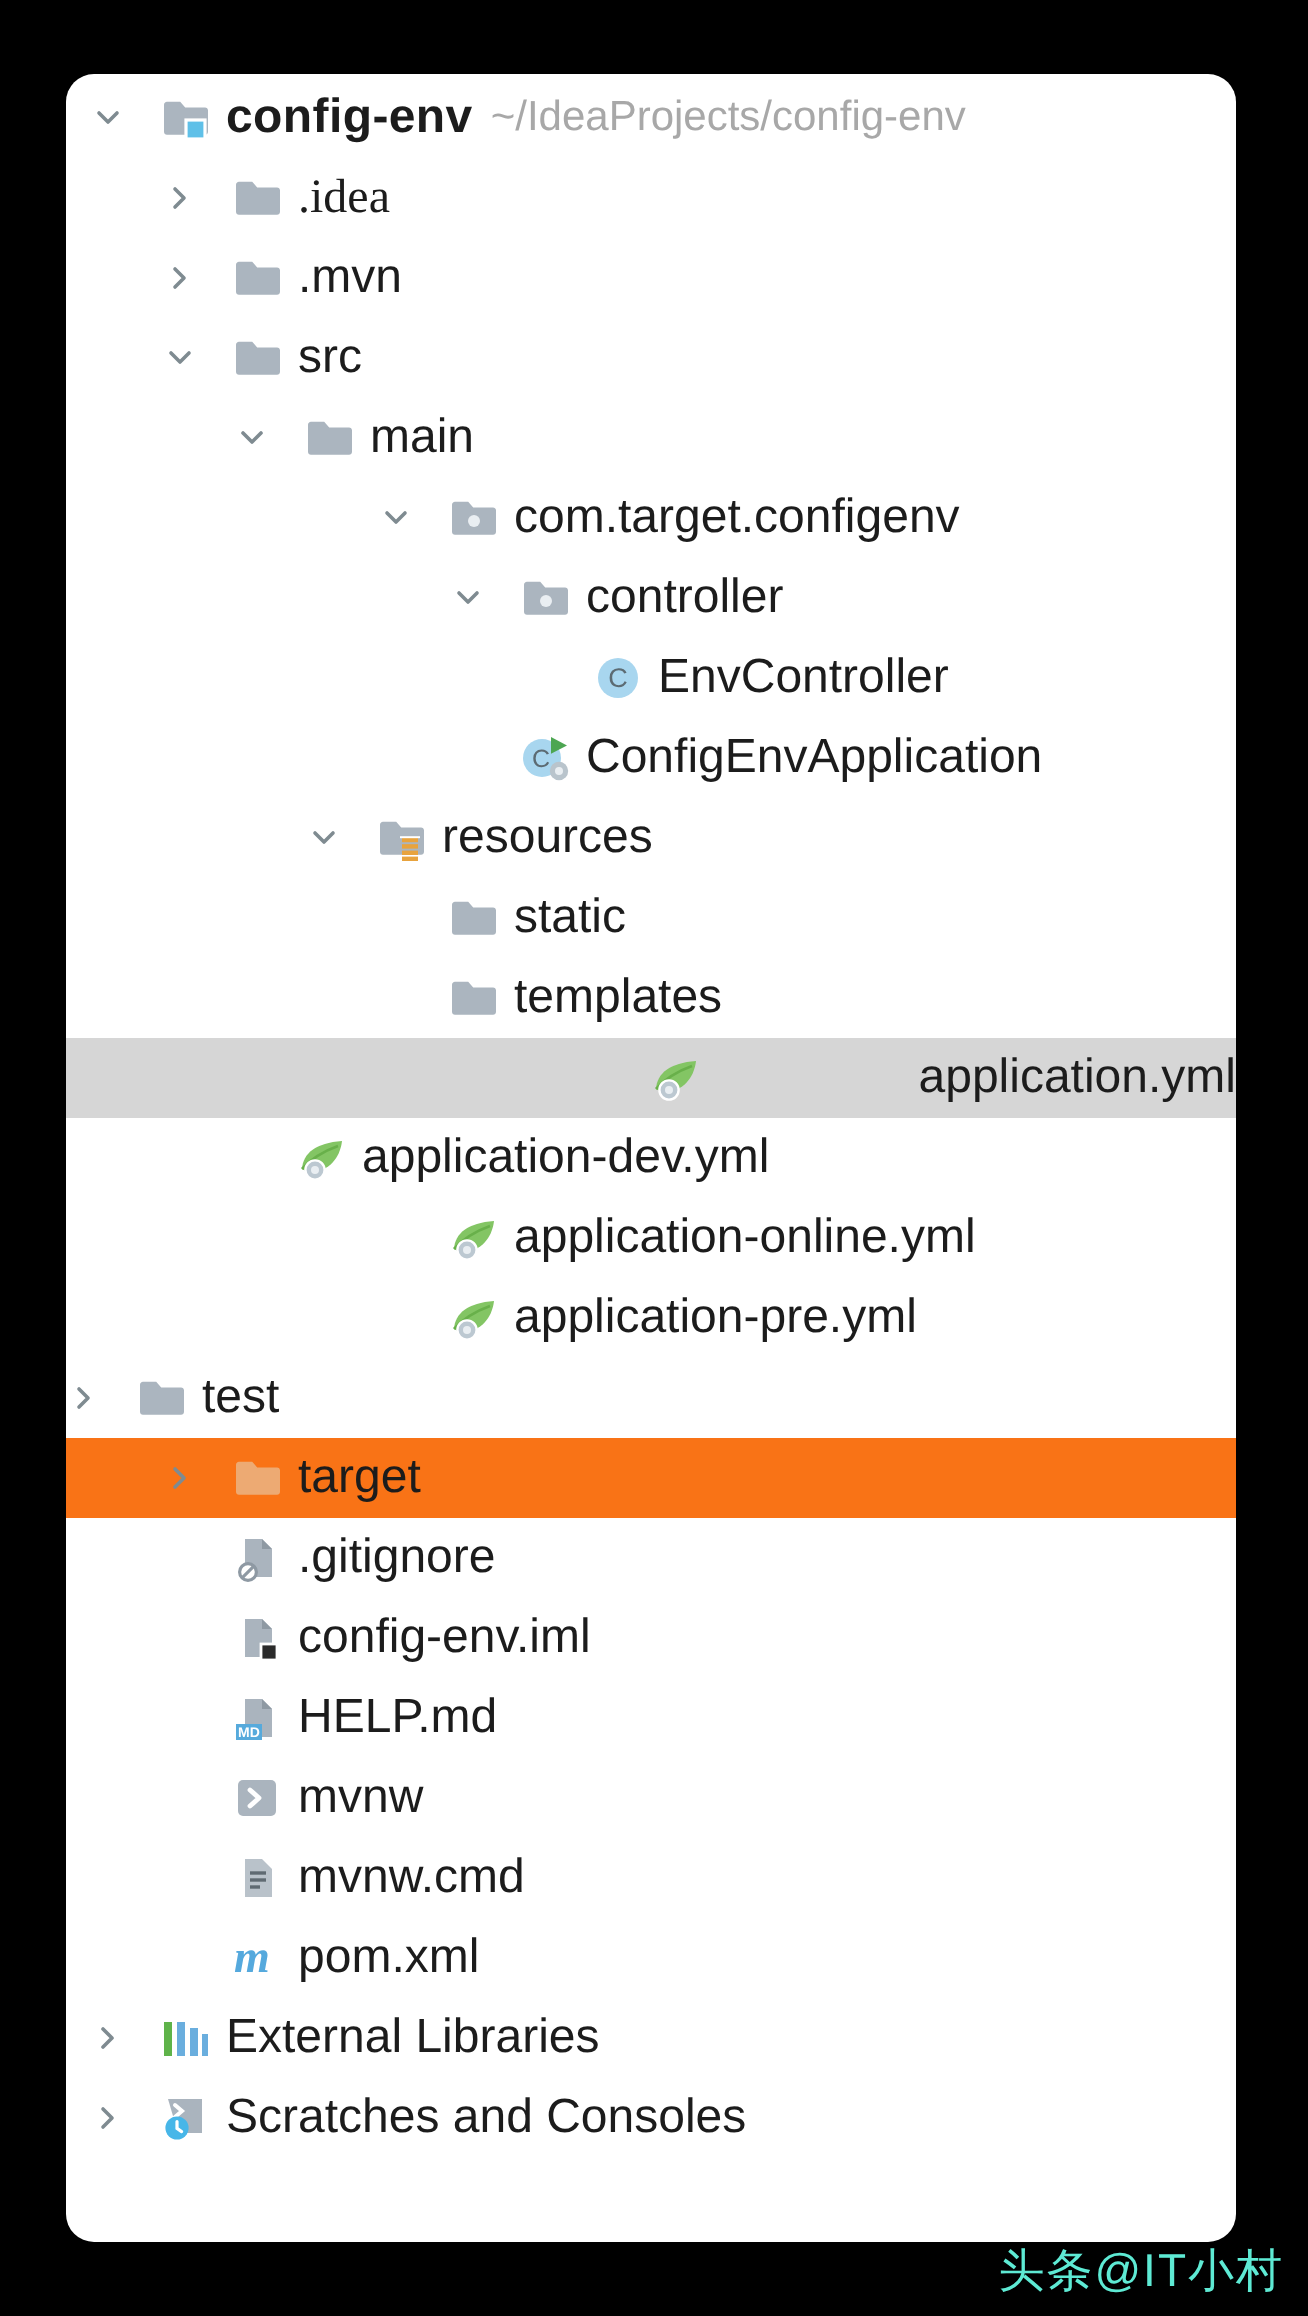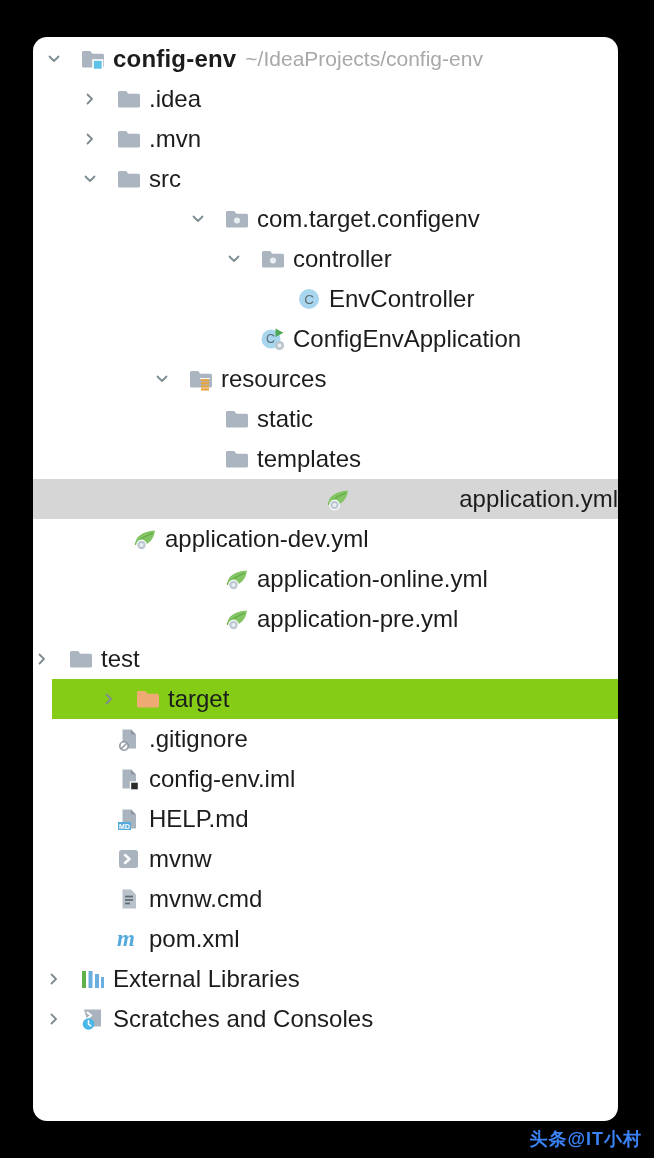--- a/index.html
+++ b/index.html
@@ -11,35 +11,35 @@
   }
   .panel {
     position:absolute; left:33px; top:37px; width:585px; height:1084px;
     background:#fff; border-radius:14px; overflow:hidden; padding-top:2px;
   }
   .row {
     display:flex; align-items:center; height:40px; width:100%;
     white-space:nowrap; cursor:default;
   }
   .row.selected { background:#d6d6d6; }
-  .row.excluded { background:#84cc16;margin-left:19px; }
+  .row.excluded { background:#f97316; }
   .chevron {
     width:35px; height:24px; flex:none;
     display:flex; align-items:center; justify-content:flex-start;
   }
   .icon {
     width:26px; height:24px; flex:none; margin-right:7px;
     display:flex; align-items:center; justify-content:center;
   }
   .label { font-size:24px; color:#1c1c1c; }
   .label.bold { font-weight:bold; letter-spacing:.2px; }
   .path { font-size:21px; color:#a8a8a8; margin-left:9px; }
   .watermark {
     position:absolute; right:12px; bottom:7px;
-    color:#3b82f6; font-size:18px; font-weight:700; letter-spacing:1px;
+    color:#5eead4; font-size:23px; font-weight:400; letter-spacing:1px;
   }
 </style>
 </head>
 <body>
 
 <div class="panel">
   <div id="tree">
       <div class="row" style="padding-left: 12px;">
     <span class="chevron">
           <svg width="18" height="18" viewBox="0 0 18 18">
@@ -48,21 +48,21 @@
         </span>
     <span class="icon">
           <svg width="26" height="24" viewBox="0 0 26 24">
             <path d="M2 5.4c0-.8.65-1.5 1.5-1.5h6.6l2.5 2.8h9.9c.85 0 1.5.65 1.5 1.5v10.7c0 .85-.65 1.5-1.5 1.5H3.5c-.85 0-1.5-.65-1.5-1.5V5.4z" fill="#abb5bf"></path>
             <rect x="13" y="13" width="9.5" height="9.5" fill="#5fc0e8" stroke="#fff" stroke-width="1.6"></rect>
           </svg>
         </span>
     <span class="label bold">config-env</span>
   <span class="path">~/IdeaProjects/config-env</span>
       </div>
-      <div class="row" style="padding-left: 48px;">
+      <div class="row" style="padding-left: 48px; font-family: Liberation Serif, serif;">
     <span class="chevron">
           <svg width="18" height="18" viewBox="0 0 18 18">
             <path d="M6.5 4.5L11 9l-4.5 4.5" stroke="#7f8b91" stroke-width="1.8" fill="none" stroke-linecap="round" stroke-linejoin="round"></path>
           </svg>
         </span>
     <span class="icon">
           <svg width="26" height="24" viewBox="0 0 26 24">
             <path d="M2 5.4c0-.8.65-1.5 1.5-1.5h6.6l2.5 2.8h9.9c.85 0 1.5.65 1.5 1.5v10.7c0 .85-.65 1.5-1.5 1.5H3.5c-.85 0-1.5-.65-1.5-1.5V5.4z" fill="#abb5bf"></path>
           </svg>
         </span>
@@ -86,20 +86,33 @@
           <svg width="18" height="18" viewBox="0 0 18 18">
             <path d="M4.5 6.5L9 11l4.5-4.5" stroke="#7f8b91" stroke-width="1.8" fill="none" stroke-linecap="round" stroke-linejoin="round"></path>
           </svg>
         </span>
     <span class="icon">
           <svg width="26" height="24" viewBox="0 0 26 24">
             <path d="M2 5.4c0-.8.65-1.5 1.5-1.5h6.6l2.5 2.8h9.9c.85 0 1.5.65 1.5 1.5v10.7c0 .85-.65 1.5-1.5 1.5H3.5c-.85 0-1.5-.65-1.5-1.5V5.4z" fill="#abb5bf"></path>
           </svg>
         </span>
     <span class="label">src</span>
+  </div>
+      <div class="row" style="padding-left: 84px;">
+    <span class="chevron">
+          <svg width="18" height="18" viewBox="0 0 18 18">
+            <path d="M4.5 6.5L9 11l4.5-4.5" stroke="#7f8b91" stroke-width="1.8" fill="none" stroke-linecap="round" stroke-linejoin="round"></path>
+          </svg>
+        </span>
+    <span class="icon">
+          <svg width="26" height="24" viewBox="0 0 26 24">
+            <path d="M2 5.4c0-.8.65-1.5 1.5-1.5h6.6l2.5 2.8h9.9c.85 0 1.5.65 1.5 1.5v10.7c0 .85-.65 1.5-1.5 1.5H3.5c-.85 0-1.5-.65-1.5-1.5V5.4z" fill="#abb5bf"></path>
+          </svg>
+        </span>
+    <span class="label">main</span>
   </div>
       <div class="row" style="padding-left: 156px;">
     <span class="chevron">
           <svg width="18" height="18" viewBox="0 0 18 18">
             <path d="M4.5 6.5L9 11l4.5-4.5" stroke="#7f8b91" stroke-width="1.8" fill="none" stroke-linecap="round" stroke-linejoin="round"></path>
           </svg>
         </span>
     <span class="icon">
           <svg width="26" height="24" viewBox="0 0 26 24">
             <path d="M2 5.4c0-.8.65-1.5 1.5-1.5h6.6l2.5 2.8h9.9c.85 0 1.5.65 1.5 1.5v10.7c0 .85-.65 1.5-1.5 1.5H3.5c-.85 0-1.5-.65-1.5-1.5V5.4z" fill="#abb5bf"></path>
@@ -190,21 +203,21 @@
     <span class="icon">
           <svg width="26" height="24" viewBox="0 0 26 24">
             <path d="M3 17.5C3.5 9.5 10 4.5 23 3.5c-1 8.5-6.5 15-15 15.5-1.8.1-3.5-.5-5-1.5z" fill="#83c564"></path>
             <path d="M3 17.5C8 12 14 8.5 21 6" stroke="#68b04a" stroke-width="1.4" fill="none"></path>
             <circle cx="9.5" cy="18" r="4.8" fill="#bcc8d1" stroke="#fff" stroke-width="1.2"></circle>
             <circle cx="9.5" cy="18" r="2" fill="#e9eef2"></circle>
           </svg>
         </span>
     <span class="label">application.yml</span>
   </div>
-      <div class="row" style="padding-left: 64px;">
+      <div class="row" style="padding-left: 80px;">
     <span class="chevron"></span>
     <span class="icon">
           <svg width="26" height="24" viewBox="0 0 26 24">
             <path d="M3 17.5C3.5 9.5 10 4.5 23 3.5c-1 8.5-6.5 15-15 15.5-1.8.1-3.5-.5-5-1.5z" fill="#83c564"></path>
             <path d="M3 17.5C8 12 14 8.5 21 6" stroke="#68b04a" stroke-width="1.4" fill="none"></path>
             <circle cx="9.5" cy="18" r="4.8" fill="#bcc8d1" stroke="#fff" stroke-width="1.2"></circle>
             <circle cx="9.5" cy="18" r="2" fill="#e9eef2"></circle>
           </svg>
         </span>
     <span class="label">application-dev.yml</span>

